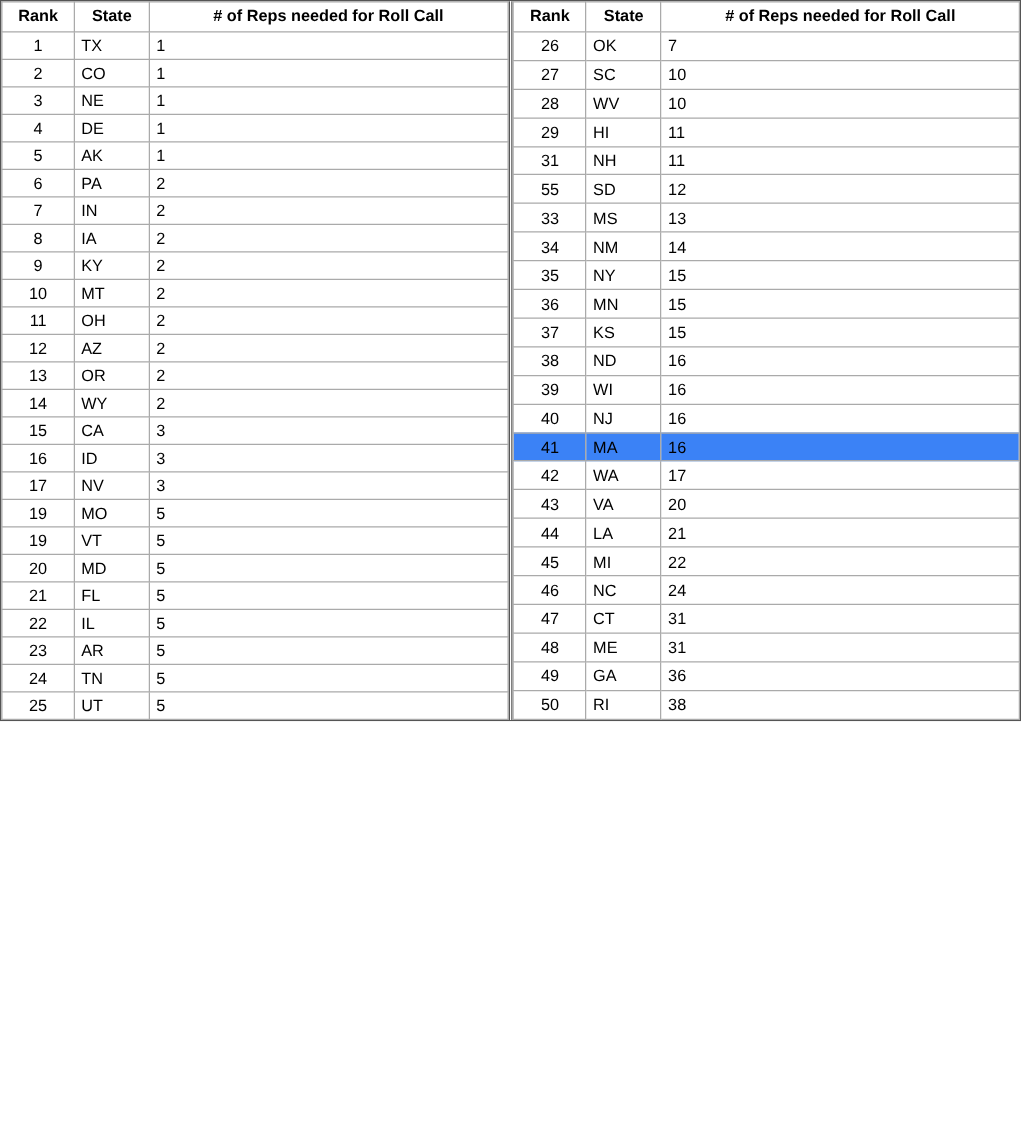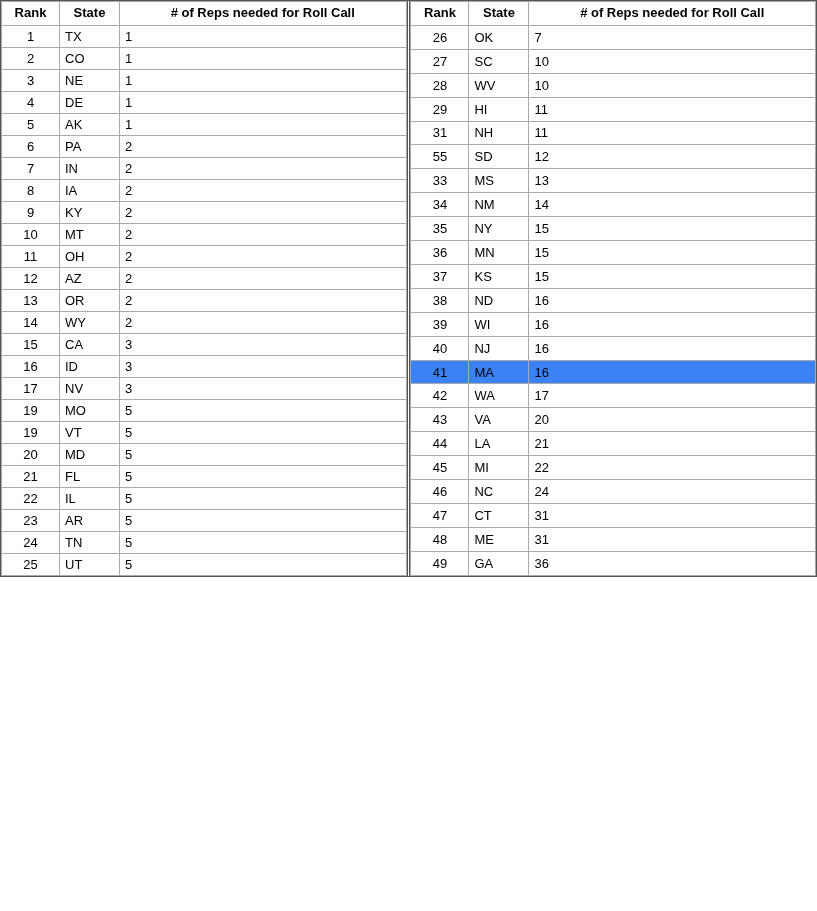--- a/index.html
+++ b/index.html
@@ -310,15 +310,20 @@
         <tr>
       <td class="rank-col">48</td>
       <td class="state-col">ME</td>
       <td class="reps-col">31</td>
     </tr>
         <tr>
       <td class="rank-col">49</td>
       <td class="state-col">GA</td>
       <td class="reps-col">36</td>
     </tr>
+        <tr>
+      <td class="rank-col">50</td>
+      <td class="state-col">RI</td>
+      <td class="reps-col">38</td>
+    </tr>
       </tbody>
   </table>
 </div>
 
 </body></html>

